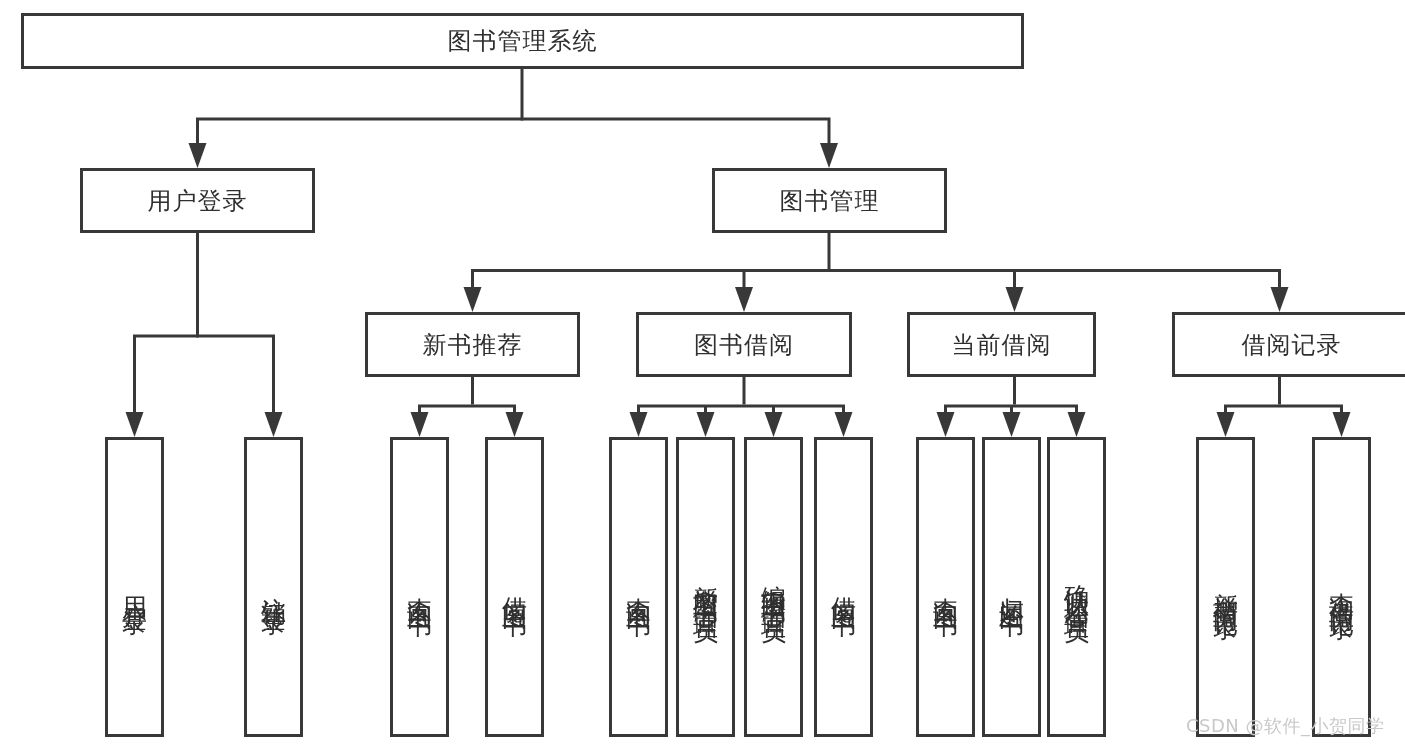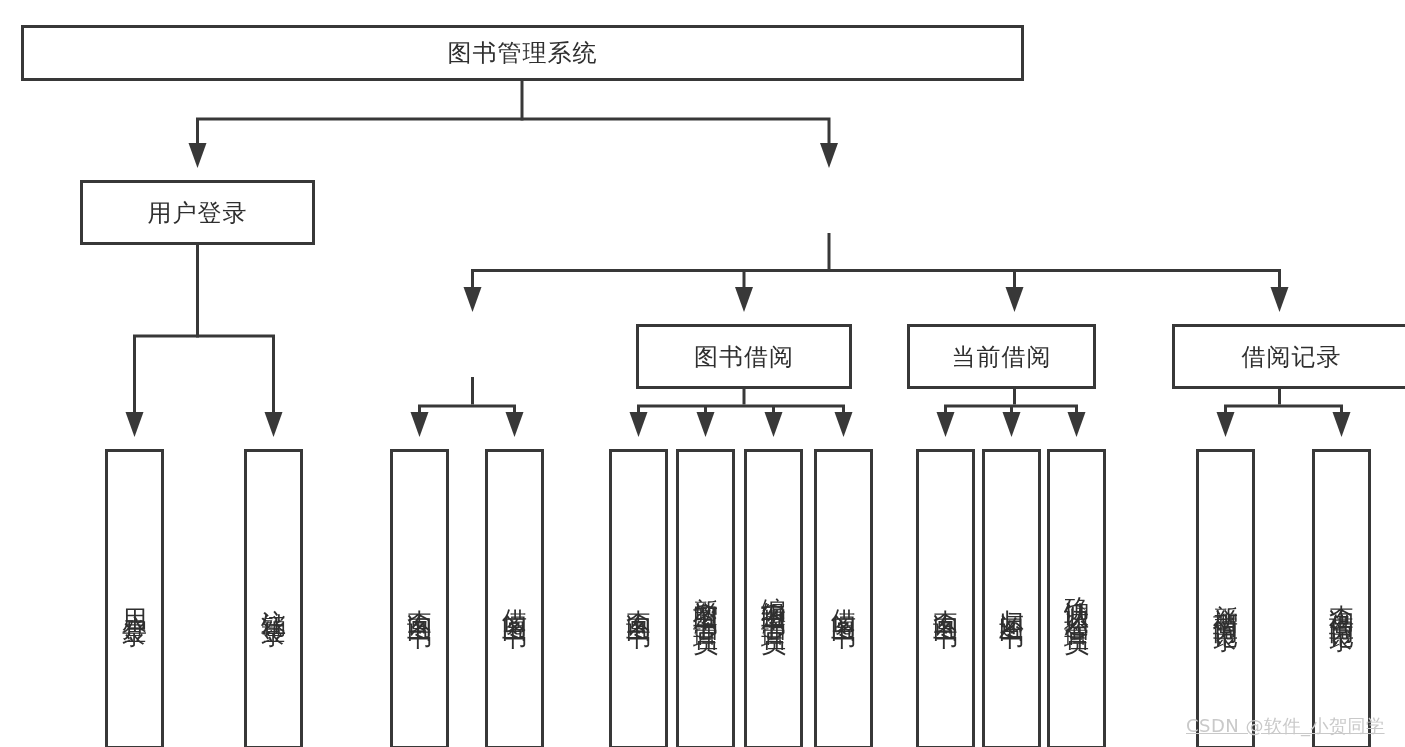--- a/index.html
+++ b/index.html
@@ -3,30 +3,30 @@
 <meta charset="utf-8">
 <style>
   html,body{margin:0;padding:0;background:#fff;}
   #canvas{
     position:relative;width:1405px;height:747px;background:#fff;overflow:hidden;
     font-family:"DejaVu Sans","Liberation Sans",sans-serif;color:#333;
   }
   svg.connectors{position:absolute;left:0;top:0;z-index:1;}
   .box{
     position:absolute;box-sizing:border-box;border:3px solid #383838;background:#fff;
-    display:flex;align-items:center;justify-content:center;z-index:2;margin-top:12px;
+    display:flex;align-items:center;justify-content:center;z-index:2;
   }
   .box .lbl{font-size:24px;letter-spacing:1px;color:#2f2f2f;}
   .leaf .lbl{
     writing-mode:vertical-rl;text-orientation:mixed;
     font-size:25px;letter-spacing:5px;line-height:1;
   }
   .watermark{
     position:absolute;left:1186px;top:714px;z-index:3;
-    font-size:18px;color:#c9c9c9;letter-spacing:0.5px;white-space:nowrap;text-decoration:underline;
+    font-size:18px;color:#c9c9c9;letter-spacing:0.5px;white-space:nowrap;
   }
 </style>
 </head>
 <body>
 
 <div id="canvas">
 
   <svg class="connectors" width="1405" height="747" viewBox="0 0 1405 747">
     <g stroke="#383838" stroke-width="3" fill="none">
       <path d="M522 69 V120.5"></path>
@@ -72,21 +72,27 @@
     </g>
   </svg>
 
   <div class="box" style="left:21px;top:13px;width:1003px;height:56px">
     <span class="lbl">图书管理系统</span>
   </div>
 
   <div class="box" style="left:80px;top:168px;width:235px;height:65px">
     <span class="lbl">用户登录</span>
   </div>
+  <div class="box" style="left:712px;top:168px;width:235px;height:65px">
+    <span class="lbl">图书管理</span>
+  </div>
 
+  <div class="box" style="left:365px;top:312px;width:215px;height:65px">
+    <span class="lbl">新书推荐</span>
+  </div>
   <div class="box" style="left:636px;top:312px;width:216px;height:65px">
     <span class="lbl">图书借阅</span>
   </div>
   <div class="box" style="left:907px;top:312px;width:189px;height:65px">
     <span class="lbl">当前借阅</span>
   </div>
   <div class="box" style="left:1172px;top:312px;width:239px;height:65px">
     <span class="lbl">借阅记录</span>
   </div>
 

